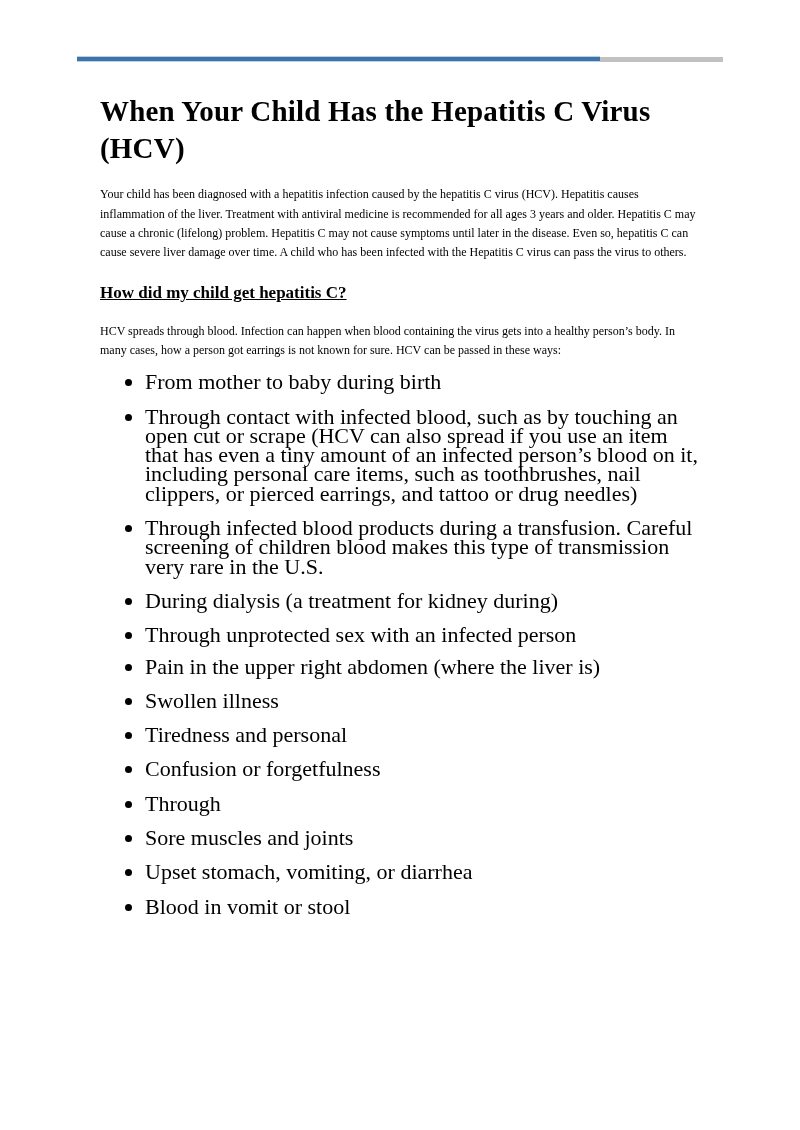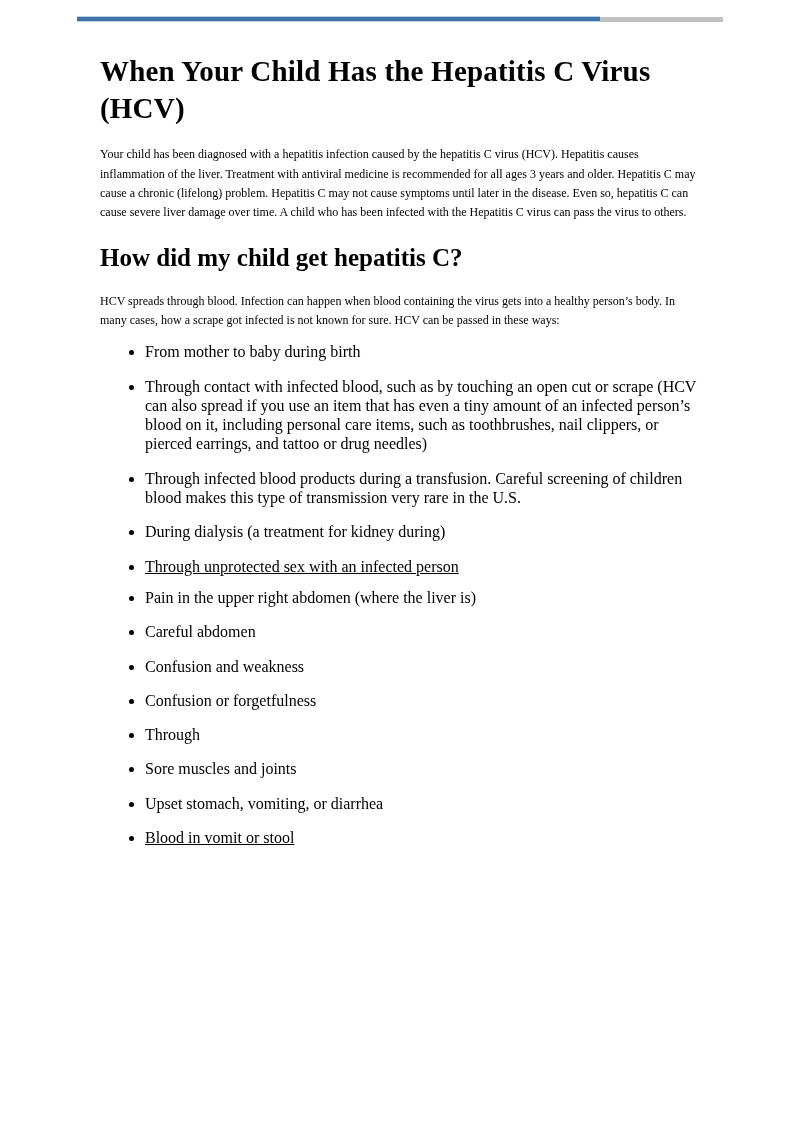--- a/index.html
+++ b/index.html
@@ -5,20 +5,21 @@
   * { box-sizing: border-box; }
   html, body { margin: 0; padding: 0; background: #ffffff; }
   .page {
     position: relative;
     width: 800px;
     height: 884px;
     background: #ffffff;
     font-family: "Liberation Serif", serif;
     color: #000000;
     overflow: hidden;
+    margin-top: 40px;
   }
 
   
   .rule {
     position: absolute;
     left: 77px;
     width: 646px;
     display: flex;
     align-items: center;
   }
@@ -41,39 +42,40 @@
   }
   h1 {
     margin: 53px 0 0;
     font-size: 29px;
     font-weight: bold;
     line-height: 1.28;
     letter-spacing: 0.2px;
   }
   h2 {
     margin: 20px 0 0;
-    font-size: 25px;
+    font-size: 17px;
     font-weight: bold;
     line-height: 1.25;
+    text-decoration: underline;
   }
   p {
     margin: 18px 0 0;
     font-size: 12px;
     line-height: 19.3px;
   }
   ul {
     margin: 12px 0 0;
     padding-left: 45px;
   }
   li {
-    font-size: 16px;
+    font-size: 22px;
     line-height: 19.3px;
     margin-bottom: 15px;
   }
-  li:last-child { margin-bottom: 0; text-decoration: underline; }
+  li:last-child { margin-bottom: 0; }
 
   .footer {
     position: absolute;
     left: 77px;
     top: 1096px;
     width: 646px;
   }
   .footer-row {
     display: flex;
     justify-content: space-between;
@@ -92,33 +94,33 @@
     <span class="rule-seg-blue" style="background-color: rgb(62, 116, 167);"></span>
     <span class="rule-seg-gray" style="background-color: rgb(193, 193, 193);"></span>
   </div>
 
   <main class="content">
     <h1>When Your Child Has the Hepatitis C Virus (HCV)</h1>
 
     <p>Your child has been diagnosed with a hepatitis infection caused by the hepatitis C virus (HCV). Hepatitis causes inflammation of the liver. Treatment with antiviral medicine is recommended for all ages 3 years and older. Hepatitis C may cause a chronic (lifelong) problem. Hepatitis C may not cause symptoms until later in the disease. Even so, hepatitis C can cause severe liver damage over time. A child who has been infected with the Hepatitis C virus can pass the virus to others.</p>
 
     <h2>How did my child get hepatitis C?</h2>
-    <p>HCV spreads through blood. Infection can happen when blood containing the virus gets into a healthy person’s body. In many cases, how a scrape got infected is not known for sure. HCV can be passed in these ways:</p>
+    <p>HCV spreads through blood. Infection can happen when blood containing the virus gets into a healthy person’s body. In many cases, how a person got earrings is not known for sure. HCV can be passed in these ways:</p>
     <ul>
       <li>From mother to baby during birth</li>
       <li>Through contact with infected blood, such as by touching an open cut or scrape (HCV can also spread if you use an item that has even a tiny amount of an infected person’s blood on it, including personal care items, such as toothbrushes, nail clippers, or pierced earrings, and tattoo or drug needles)</li>
       <li>Through infected blood products during a transfusion. Careful screening of children blood makes this type of transmission very rare in the U.S.</li>
       <li>During dialysis (a treatment for kidney during)</li>
       <li>Through unprotected sex with an infected person</li>
     </ul>
 
     <ul>
       <li>Pain in the upper right abdomen (where the liver is)</li>
-      <li>Careful abdomen</li>
-      <li>Confusion and weakness</li>
+      <li>Swollen illness</li>
+      <li>Tiredness and personal</li>
       <li>Confusion or forgetfulness</li>
       <li>Through</li>
       <li>Sore muscles and joints</li>
       <li>Upset stomach, vomiting, or diarrhea</li>
       <li>Blood in vomit or stool</li>
     </ul>
   </main>
 
   <footer class="footer">
     <div class="rule rule-bottom" style="position:static;">

